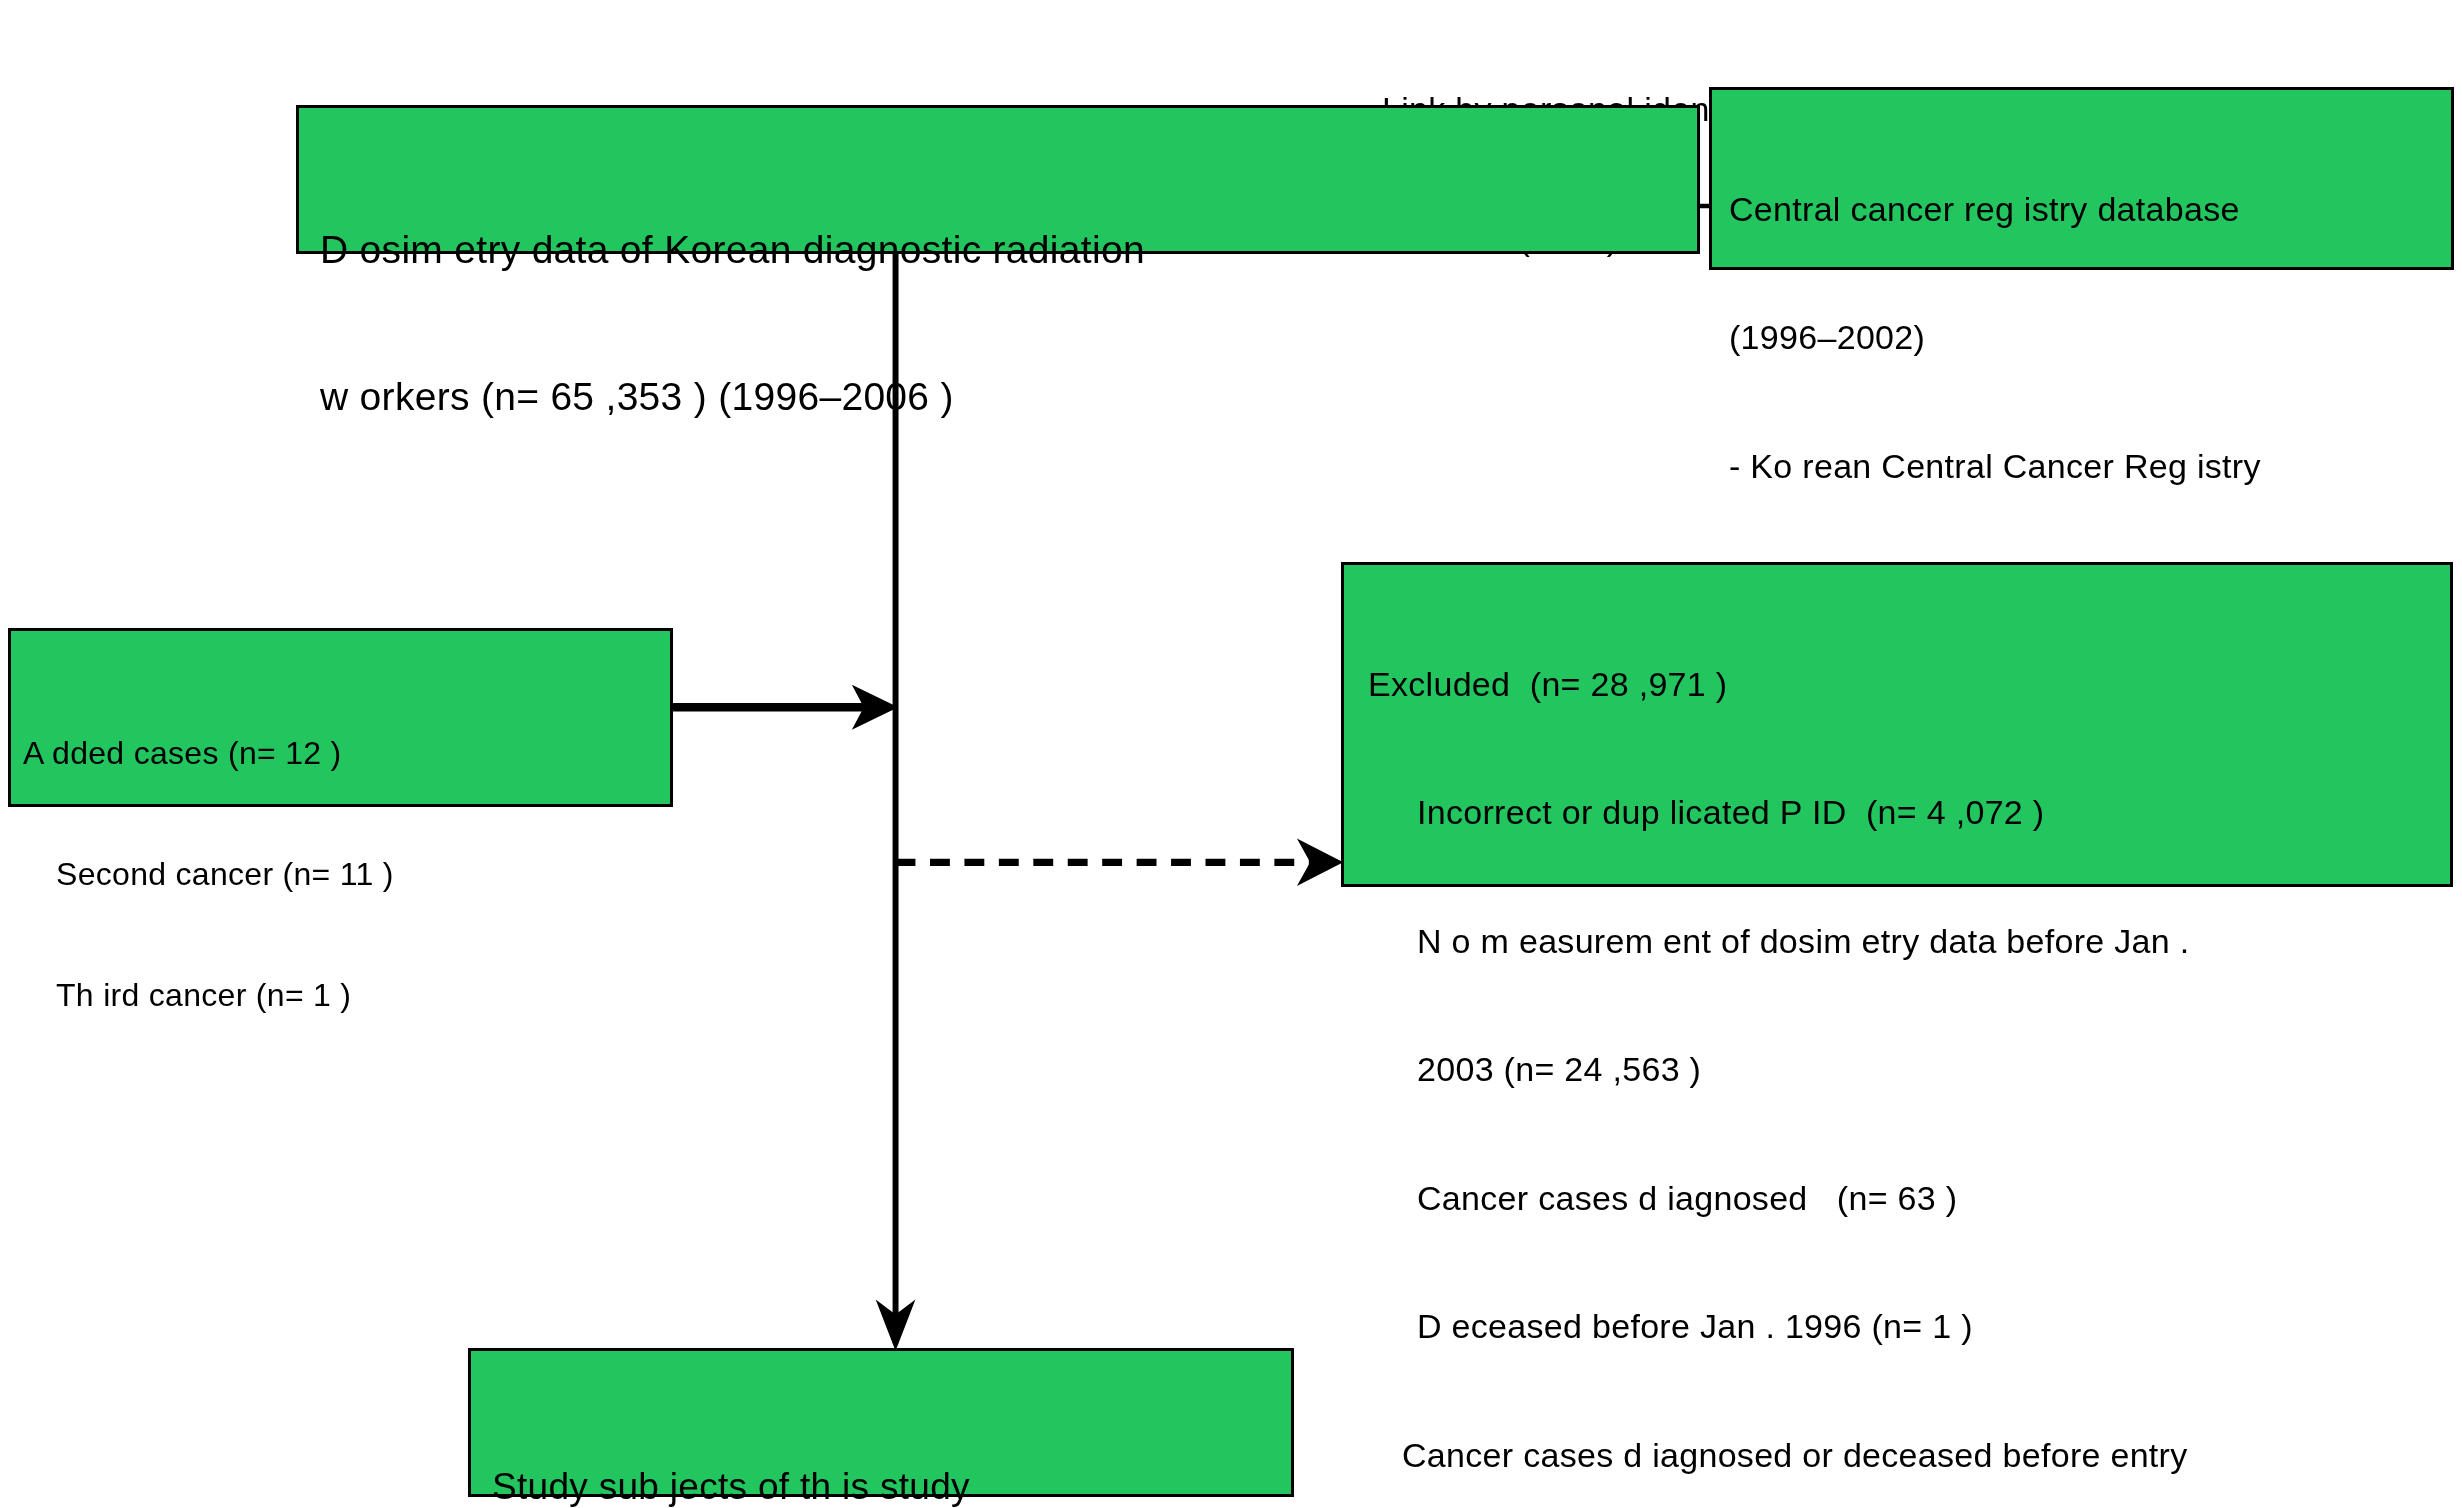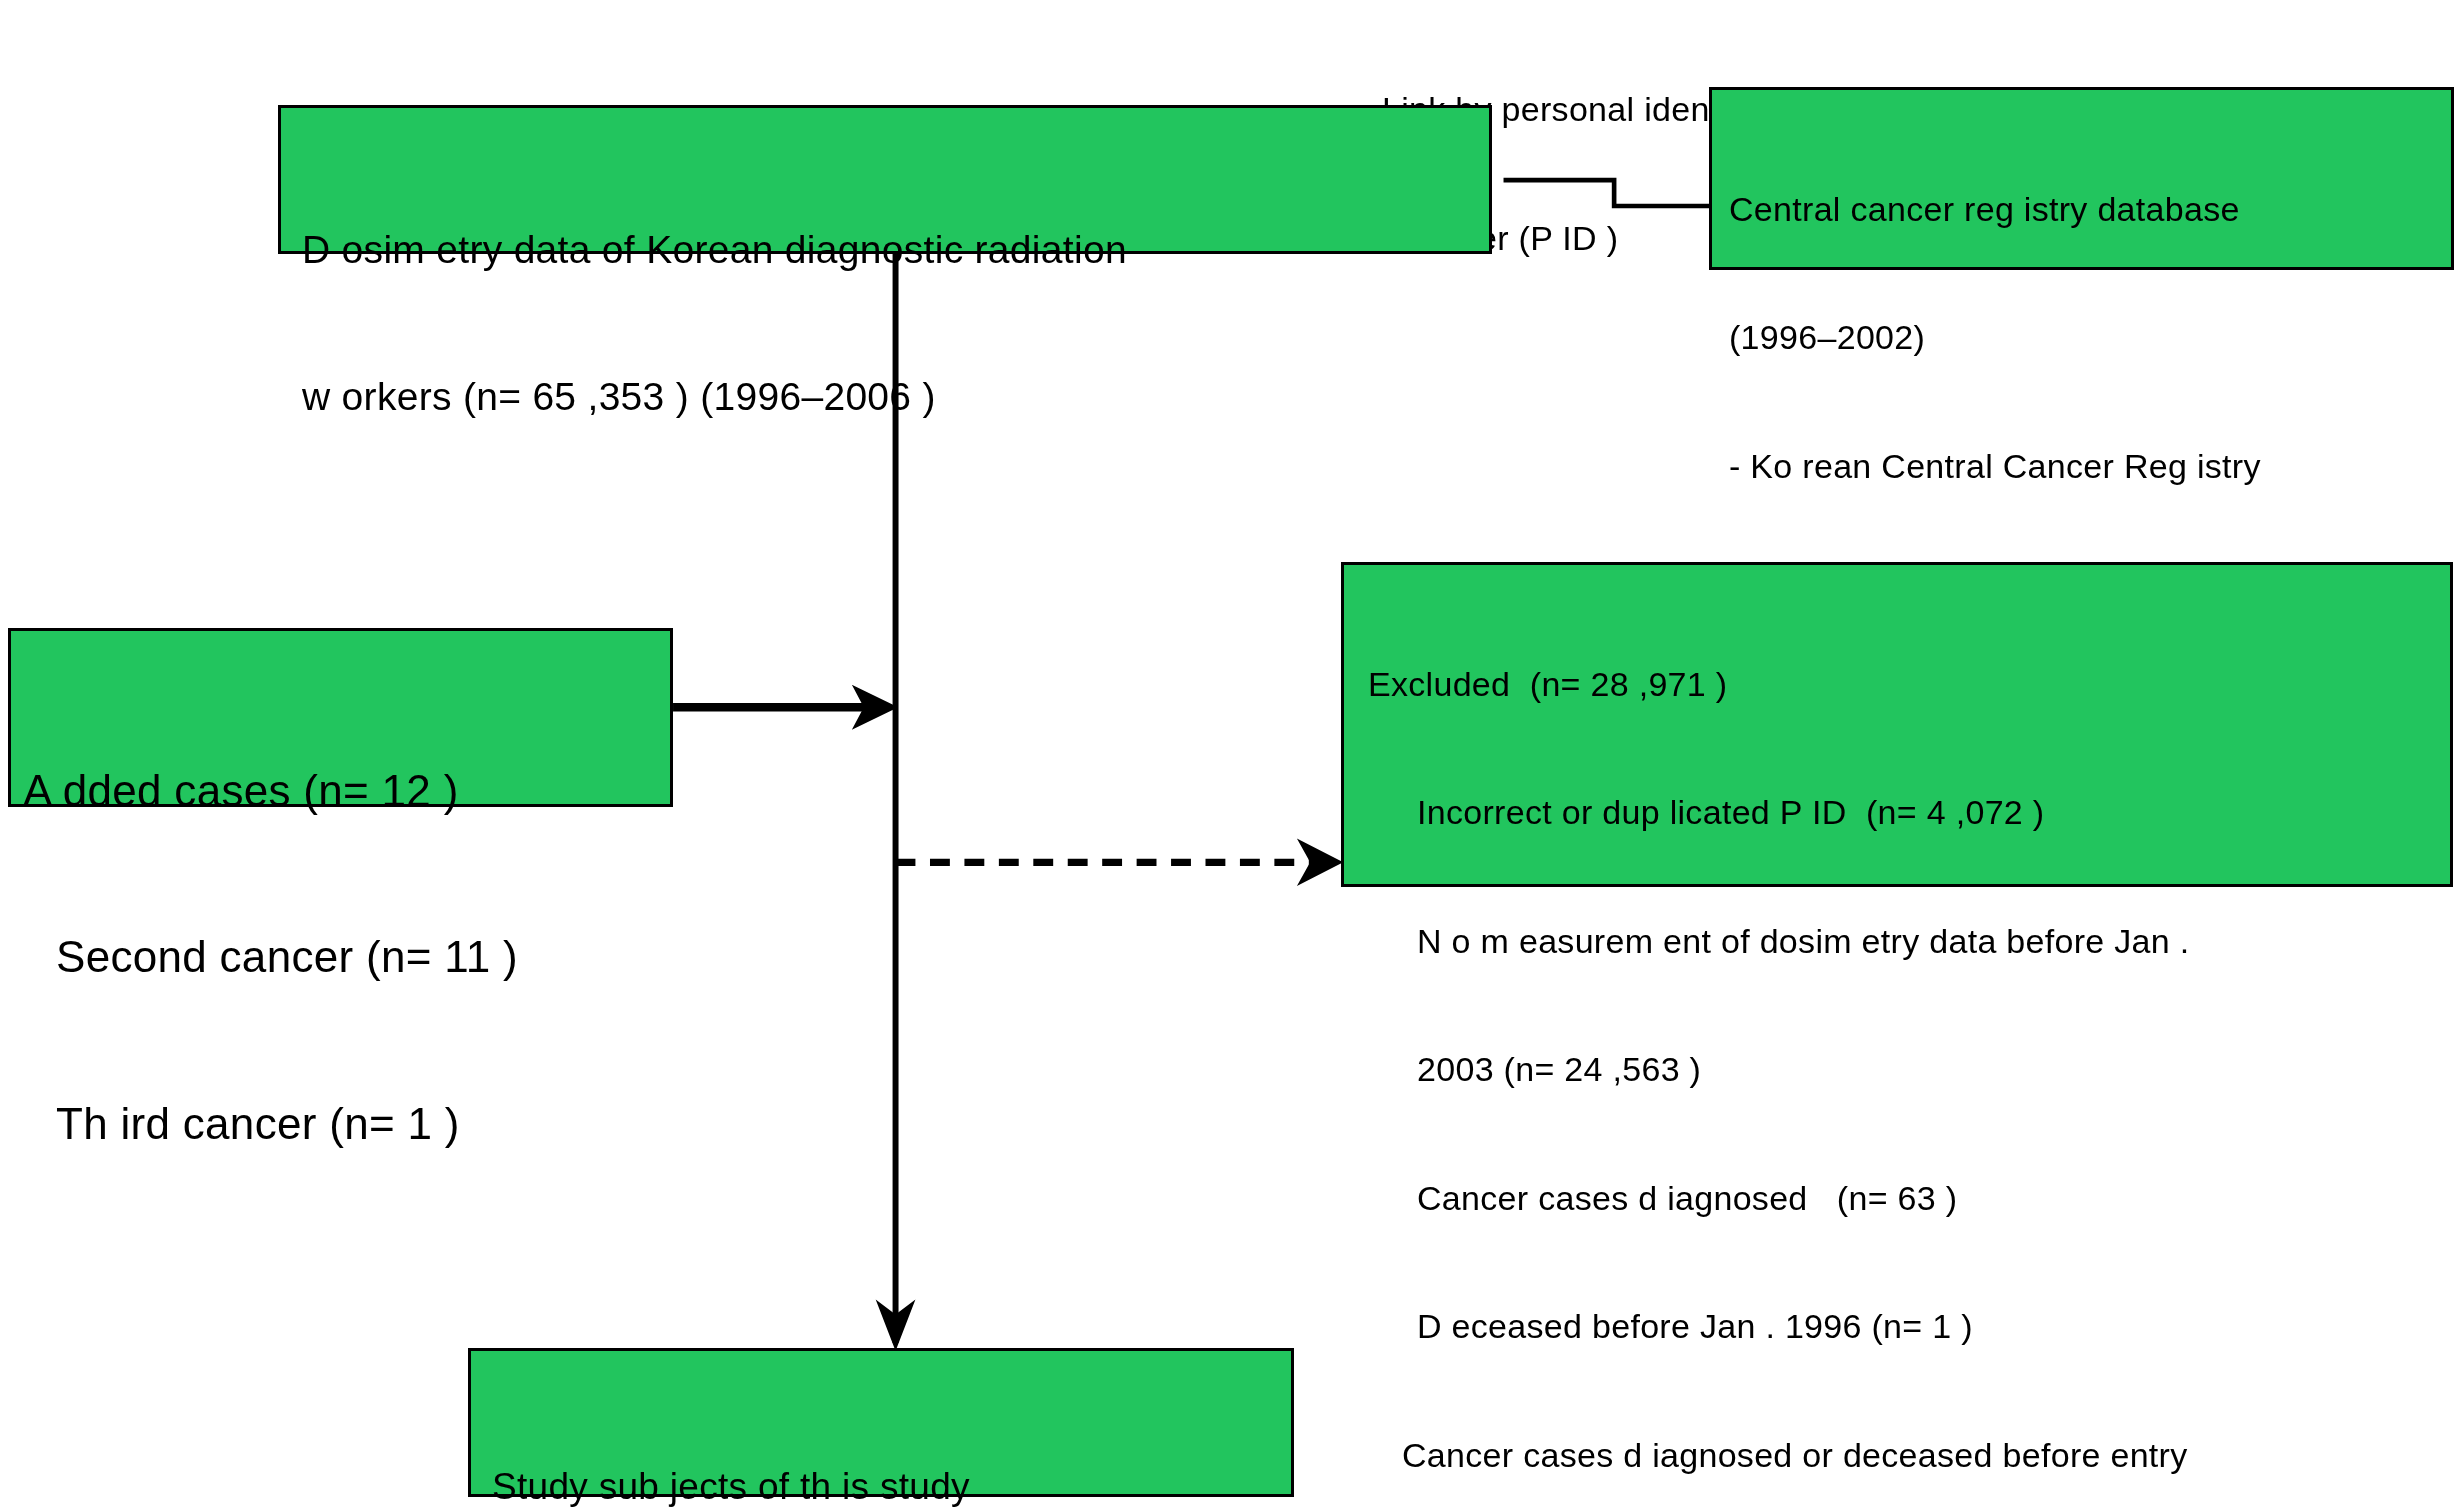--- a/index.html
+++ b/index.html
@@ -23,21 +23,21 @@
     position:absolute;
     color:#000000;
     white-space:pre;
     line-height:1.26;
     letter-spacing:0.3px;
   }
   
   .fs-main{font-size:39px;}
   .fs-reg{font-size:34px;}
   .fs-link{font-size:34px;}
-  .fs-add{font-size:44px;}
+  .fs-add{font-size:32px;}
   .fs-exc{font-size:34px;}
   .fs-study{font-size:37px;}
 
   svg.lines{
     position:absolute;
     left:0;top:0;
     width:2462px;height:1508px;
     pointer-events:none;
   }
   .ln{stroke:#000000;fill:none;}
@@ -68,21 +68,21 @@
       <path class="ln" d="M 1352 1302 L 2000 1302" stroke-width="11" stroke-dasharray="30 22"></path>
       <path d="M 2028 1302 L 1958 1266 L 1978 1302 L 1958 1338 Z" fill="#000000" stroke="none"></path>
     </g>
   </svg>
 
   <div class="txt fs-link" style="left:1382px; top:2.6px;">
     <div>Link by personal identification</div>
     <div>num ber (P ID )</div>
   </div>
 
-  <div class="box" style="left:278px; top:105px; width:1214px; height:149px;">
+  <div class="box" style="left:296px; top:105px; width:1404px; height:149px;">
     <div class="txt fs-main" style="left:21px; top:18.5px;">
       <div>D osim etry data of Korean diagnostic radiation</div>
       <div>w orkers (n= 65 ,353 ) (1996–2006 )</div>
     </div>
   </div>
 
   <div class="box" style="left:1709px; top:87px; width:745px; height:183px;">
     <div class="txt fs-reg" style="left:17px; top:12px;">
       <div>Central cancer reg istry database</div>
       <div>(1996–2002)</div>

